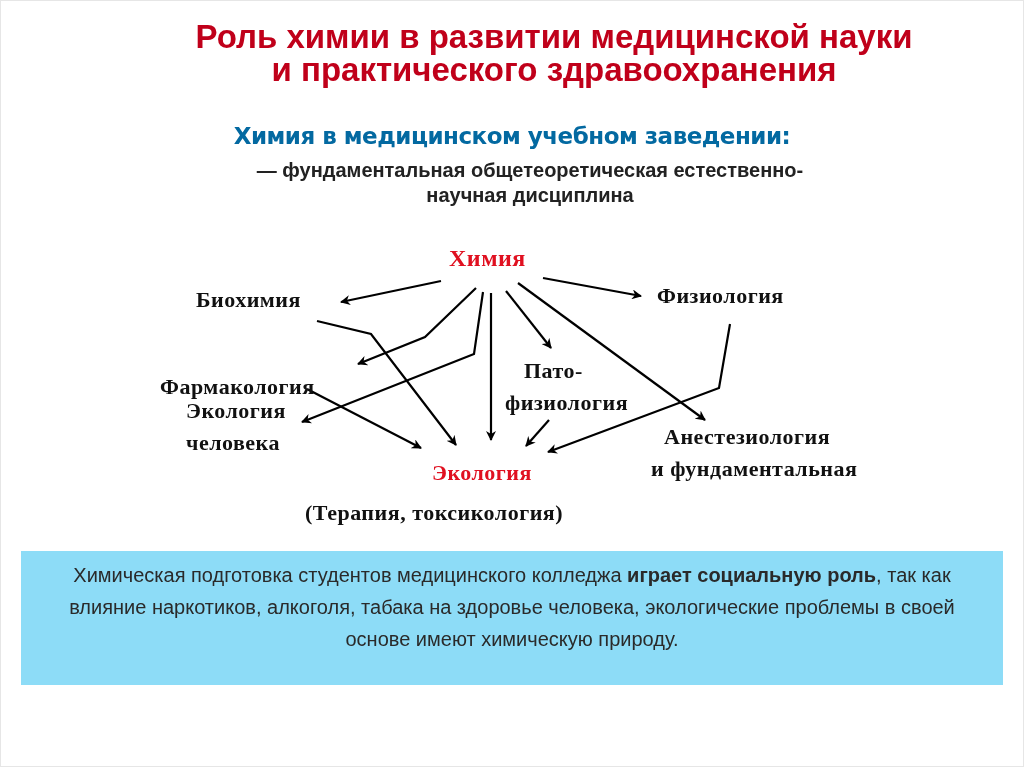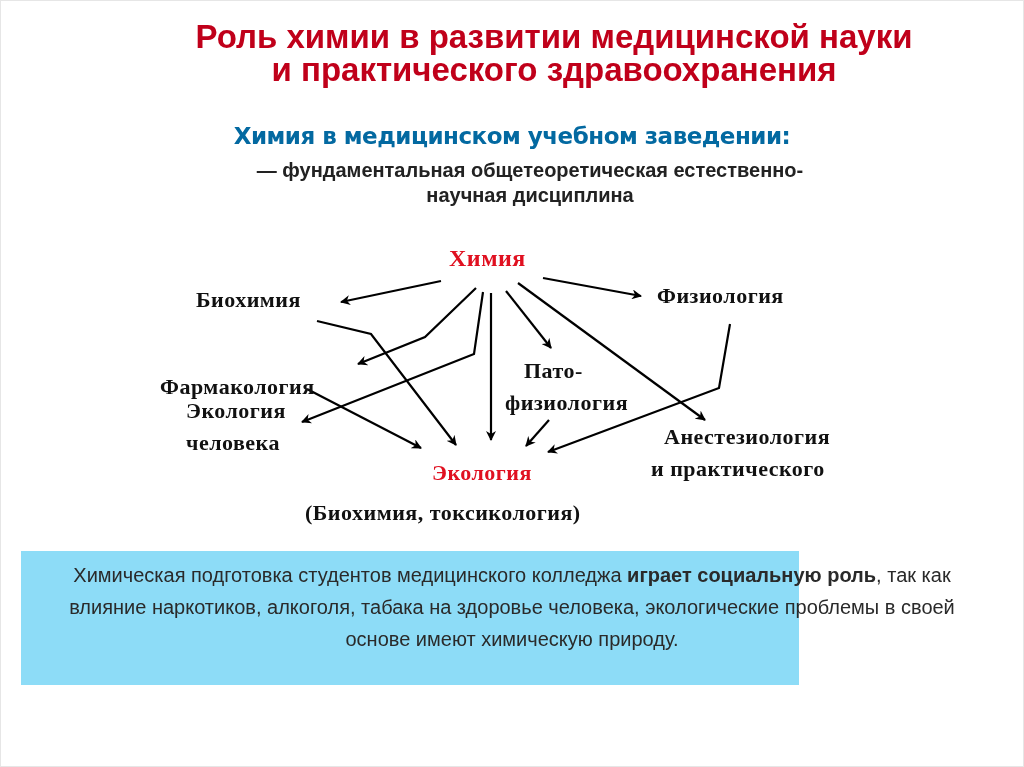--- a/index.html
+++ b/index.html
@@ -8,21 +8,21 @@
   .title { position:absolute; left:0; width:1024px; text-align:center; color:#c0001a; font-weight:bold; font-size:33px; line-height:38px; font-family:"Liberation Sans", sans-serif;padding-left:42px; }
   .t1 { top:18px; }
   .t2 { top:51px; }
   .subtitle { position:absolute; left:0; width:1024px; top:123px; text-align:center; color:#0369a1; font-weight:bold; font-size:23px; font-family:"DejaVu Sans", sans-serif; letter-spacing:-0.5px; }
   .def { position:absolute; left:200px; width:620px; text-align:center; color:#222; font-weight:bold; font-size:20px; font-family:"Liberation Sans", sans-serif; }
   .d1 { top:159px; left:235px; width:590px; }
   .d2 { top:184px; left:330px; width:400px; }
   svg.diagram { position:absolute; left:0; top:0; }
   .node { position:absolute; font-family:"Liberation Serif", serif; font-weight:bold; font-size:22px; color:#111; white-space:nowrap; letter-spacing:0.5px; }
   .red { color:#e01020; }
-  .infobox { position:absolute; left:21px; top:551px; width:778px; height:134px; background:#8ddcf7; }
+  .infobox { position:absolute; left:21px; top:551px; width:982px; height:134px; background:#8ddcf7; }
   .infotext { position:absolute; left:20px; top:8px; width:942px; text-align:center; font-family:"Liberation Sans", sans-serif; font-size:20px; line-height:32px; color:#2a2a2a; }
   .infotext b { font-weight:bold; }
 </style>
 </head>
 <body>
 
 <div class="frame"></div>
 
 <div class="title t1">Роль химии в развитии медицинской науки</div>
 <div class="title t2">и практического здравоохранения</div>
@@ -64,19 +64,19 @@
 
 <div class="node red" style="left:449px; top:245px; font-size:24px;">Химия</div>
 <div class="node" style="left:196px; top:287px;">Биохимия</div>
 <div class="node" style="left:160px; top:350px;margin-top:24px;">Фармакология</div>
 <div class="node" style="left:186px; top:398px;">Экология</div>
 <div class="node" style="left:186px; top:430px;">человека</div>
 <div class="node" style="left:524px; top:358px;">Пато-</div>
 <div class="node" style="left:505px; top:390px;">физиология</div>
 <div class="node" style="left:657px; top:283px;">Физиология</div>
 <div class="node" style="left:664px; top:424px;">Анестезиология</div>
-<div class="node" style="left:651px; top:456px;">и  практического</div>
+<div class="node" style="left:651px; top:456px;">и  фундаментальная</div>
 <div class="node red" style="left:432px; top:460px;">Экология</div>
-<div class="node" style="left:305px; top:500px;">(Биохимия,  токсикология)</div>
+<div class="node" style="left:305px; top:500px;">(Терапия,  токсикология)</div>
 
 <div class="infobox">
   <div class="infotext"><span>Химическая подготовка студентов медицинского колледжа </span><b>играет социальную роль</b><span>, так как влияние наркотиков, алкоголя, табака на здоровье человека, экологические проблемы в своей основе имеют химическую природу.</span></div>
 </div>
 
 </body></html>

